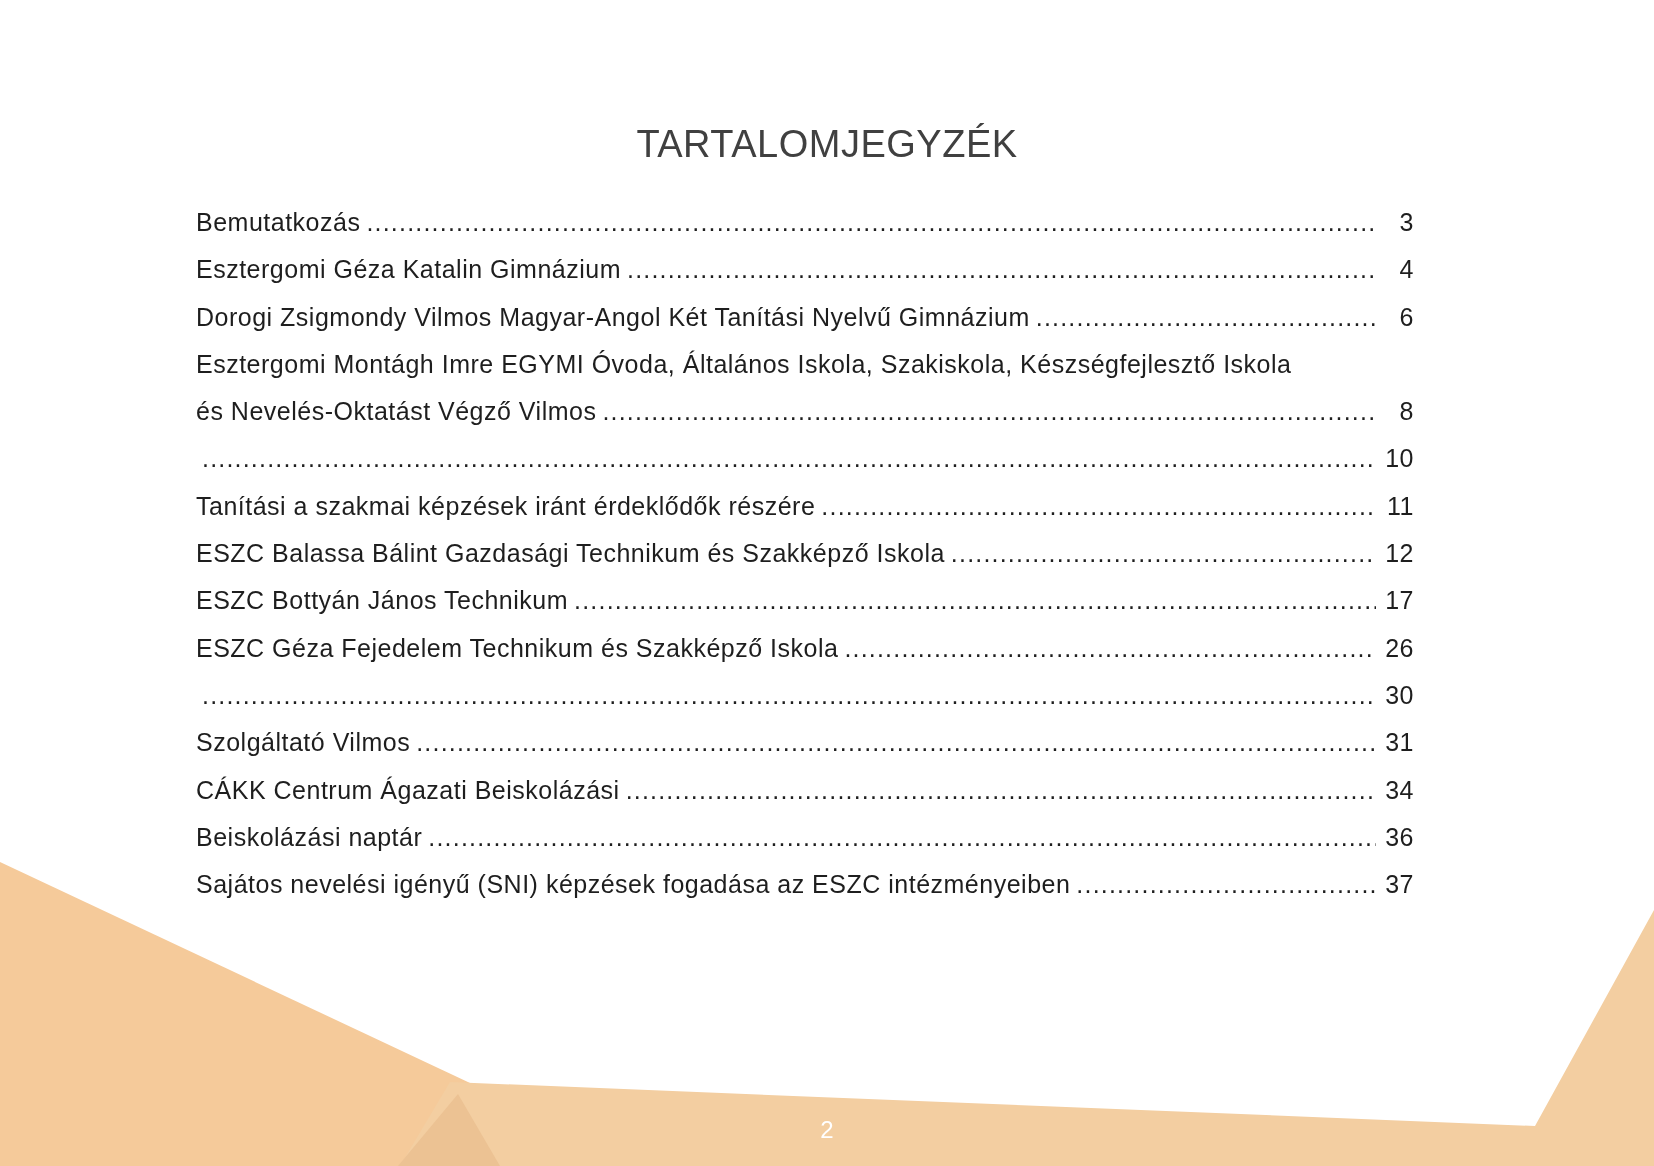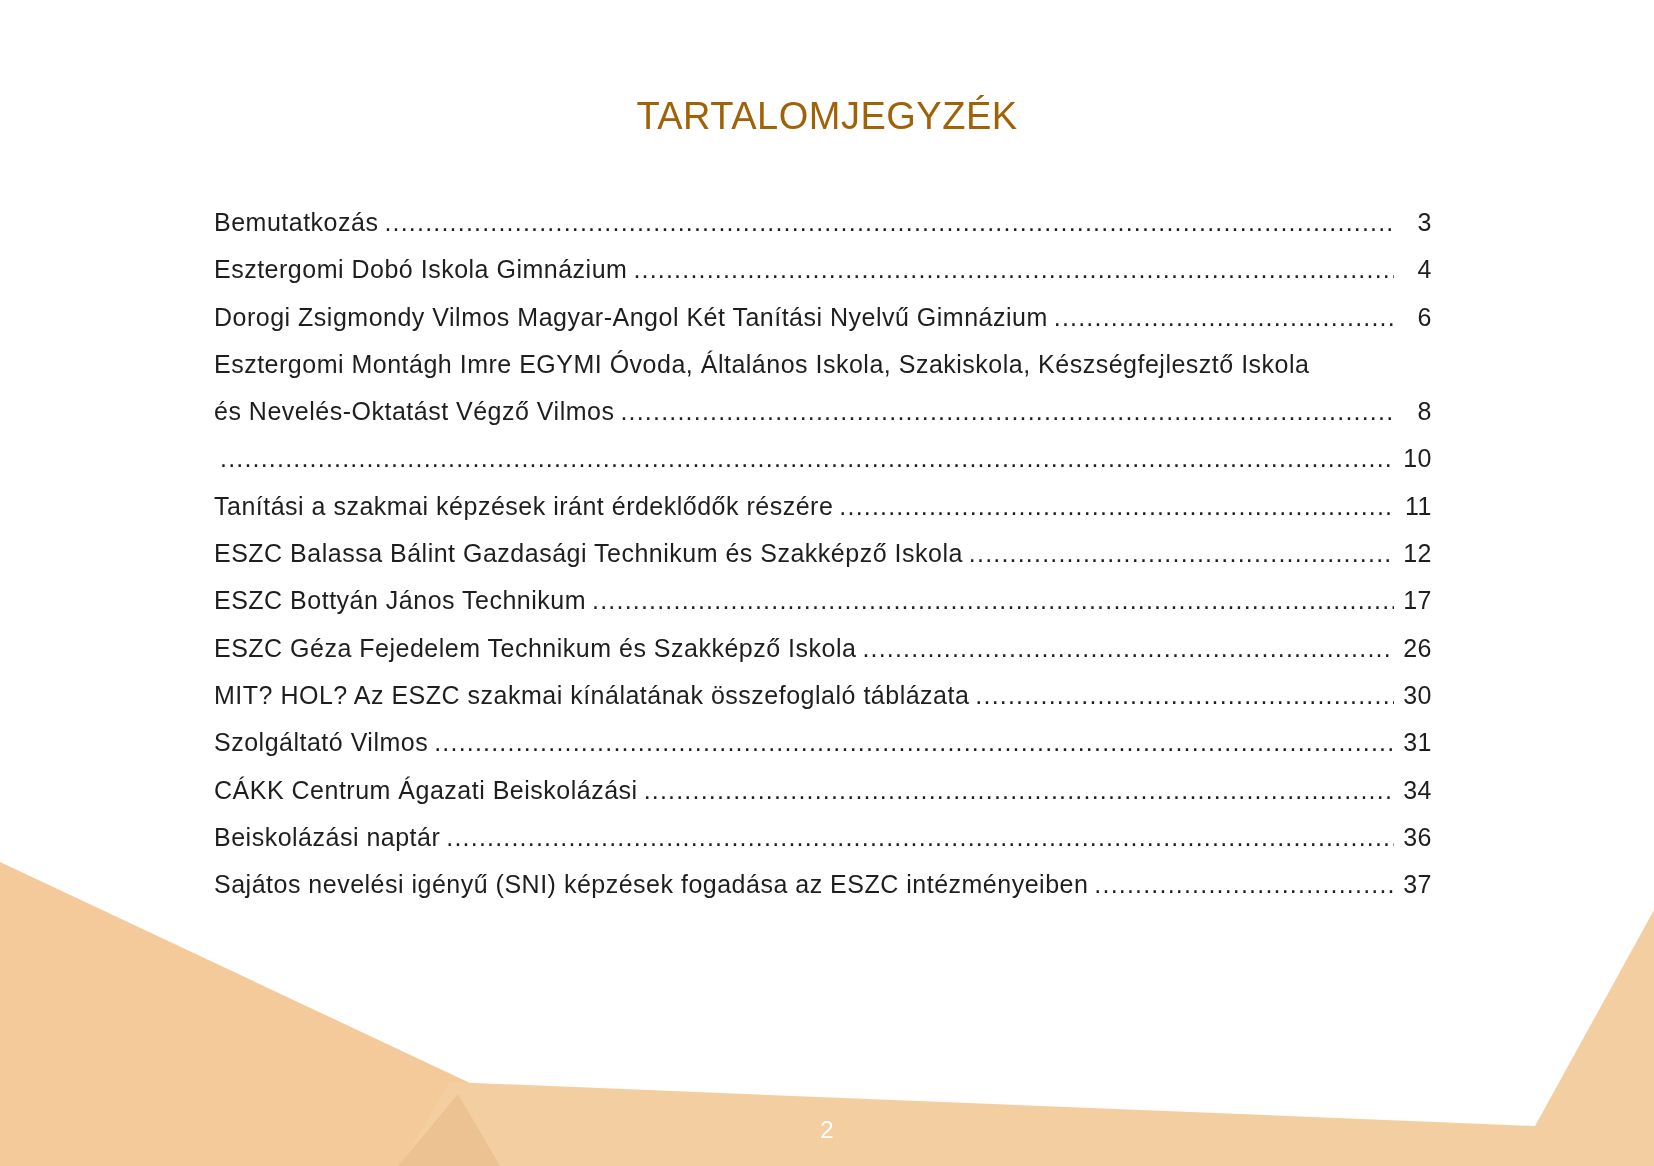--- a/index.html
+++ b/index.html
@@ -3,26 +3,26 @@
 <meta charset="utf-8">
 <style>
   html, body { margin: 0; padding: 0; }
   body {
     width: 1654px; height: 1166px; position: relative; overflow: hidden;
     background: #ffffff;
     font-family: "Liberation Sans", sans-serif;
   }
   .bg-svg { position: absolute; left: 0; top: 0; width: 1654px; height: 1166px; z-index: 0; }
   .title {
-    position: absolute; left: 0; right: 0; top: 70px;
+    position: absolute; left: 0; right: 0; top: 98px;
     text-align: center; font-size: 38px; letter-spacing: 0.5px;
-    color: #a16207; font-weight: normal; z-index: 1;
+    color: #404040; font-weight: normal; z-index: 1;
   }
   .toc {
-    position: absolute; left: 214px; top: 208px; width: 1218px; z-index: 1;
+    position: absolute; left: 196px; top: 208px; width: 1218px; z-index: 1;
     margin: 0; padding: 0; list-style: none;
   }
   .toc-row {
     display: flex; align-items: baseline;
     height: 47.3px; font-size: 25px; color: #1e1e1e; letter-spacing: 0.5px;
     white-space: nowrap;
   }
   .toc-row .label { flex: 0 0 auto; }
   .toc-row .leader {
     flex: 1 1 auto; overflow: hidden; margin: 0 4px 0 6px;
@@ -50,21 +50,21 @@
 
 <h1 class="title">TARTALOMJEGYZÉK</h1>
 
 <ul class="toc">
   <li class="toc-row">
       <span class="label">Bemutatkozás</span>
       <span class="leader"></span>
       <span class="page">3</span>
     </li>
   <li class="toc-row">
-      <span class="label">Esztergomi Dobó Iskola Gimnázium</span>
+      <span class="label">Esztergomi Géza Katalin Gimnázium</span>
       <span class="leader"></span>
       <span class="page">4</span>
     </li>
   <li class="toc-row">
       <span class="label">Dorogi Zsigmondy Vilmos Magyar-Angol Két Tanítási Nyelvű Gimnázium</span>
       <span class="leader"></span>
       <span class="page">6</span>
     </li>
   <li class="toc-row cont">
       <span class="label">Esztergomi Montágh Imre EGYMI Óvoda, Általános Iskola, Szakiskola, Készségfejlesztő Iskola</span>
@@ -94,21 +94,20 @@
       <span class="label">ESZC Bottyán János Technikum</span>
       <span class="leader"></span>
       <span class="page">17</span>
     </li>
   <li class="toc-row">
       <span class="label">ESZC Géza Fejedelem Technikum és Szakképző Iskola</span>
       <span class="leader"></span>
       <span class="page">26</span>
     </li>
   <li class="toc-row">
-      <span class="label">MIT? HOL? Az ESZC szakmai kínálatának összefoglaló táblázata</span>
       <span class="leader"></span>
       <span class="page">30</span>
     </li>
   <li class="toc-row">
       <span class="label">Szolgáltató Vilmos</span>
       <span class="leader"></span>
       <span class="page">31</span>
     </li>
   <li class="toc-row">
       <span class="label">CÁKK Centrum Ágazati Beiskolázási</span>

